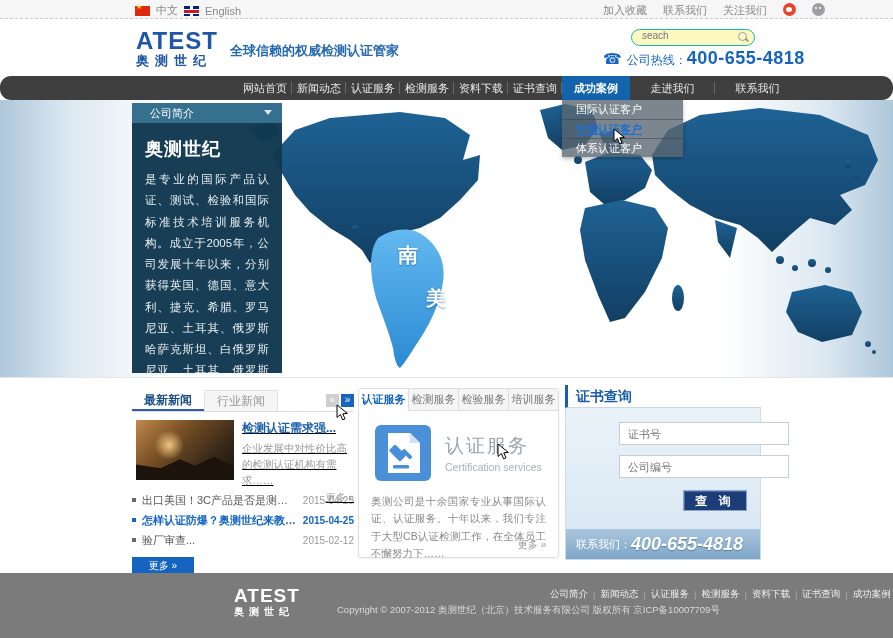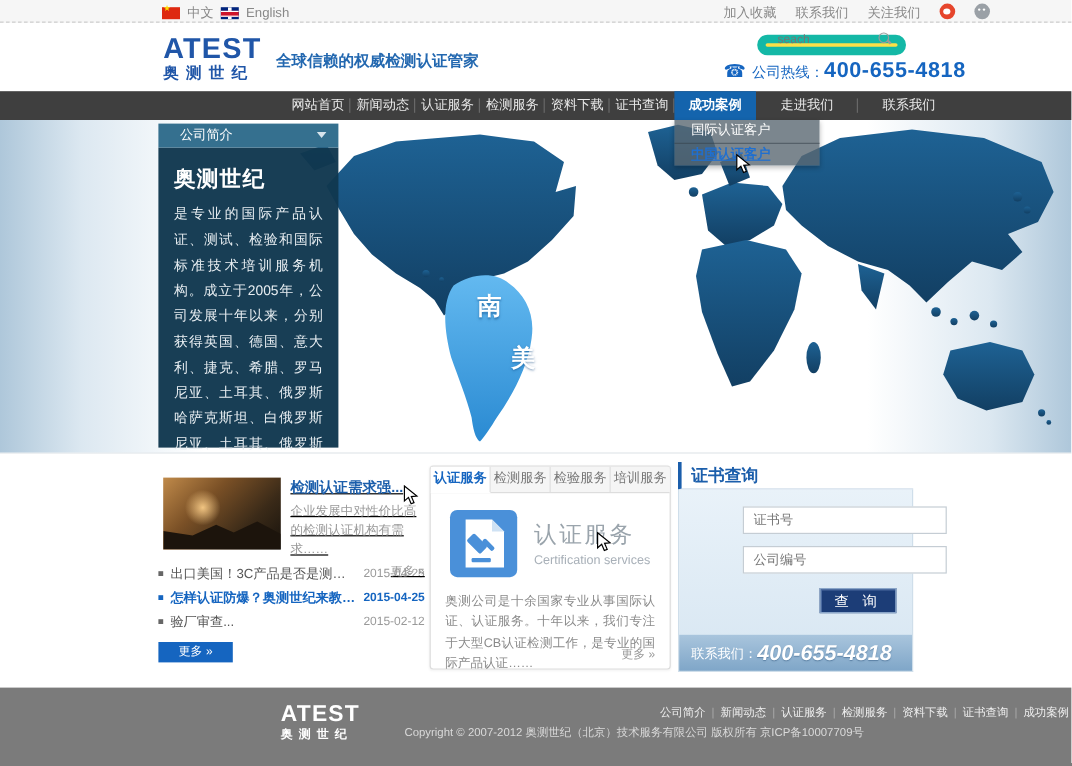--- a/index.html
+++ b/index.html
@@ -23,32 +23,32 @@
   .sns-weibo::after { content:""; position:absolute; left:3px; top:4px; width:6px; height:5px; border-radius:50%; background:#fff; }
   .sns-wechat { background:#9aa0a6; }
   .sns-wechat::after { content:""; position:absolute; left:3px; top:4px; width:2px; height:2px; background:#fff; border-radius:50%; box-shadow:4px 0 0 #fff; }
 
   
   .header { position:absolute; left:0; top:20px; width:893px; height:56px; background:#fff; }
   .logo { position:absolute; left:136px; top:10px; cursor:pointer; }
   .logo .en { font-size:24px; font-weight:800; color:#2056a8; letter-spacing:1px; line-height:22px; }
   .logo .cn { font-size:13px; font-weight:bold; color:#2056a8; letter-spacing:6px; }
   .tagline { position:absolute; left:230px; top:22px; font-size:13px; font-weight:bold; color:#2368b0; }
-  .search { position:absolute; left:631px; top:9px; width:124px; height:17px; background:#fde047; border:7px solid #14b8a6; border-radius:9px; display:flex; align-items:flex-end; }
+  .search { position:absolute; left:631px; top:9px; width:124px; height:17px; background:#fef9c3; border:1px solid #14b8a6; border-radius:9px; display:flex; align-items:flex-start; }
   .search input { flex:1; border:none; background:transparent; outline:none; font-size:10px; color:#777; padding:0 4px 0 10px; width:90px; }
   .search .sicon { width:14px; height:14px; position:relative; margin-right:4px; cursor:pointer; }
   .search .sicon::before { content:""; position:absolute; left:2px; top:2px; width:7px; height:7px; border:1.5px solid #9a9a9a; border-radius:50%; }
   .search .sicon::after { content:""; position:absolute; left:9px; top:9px; width:4px; height:1.5px; background:#9a9a9a; transform:rotate(45deg); }
   .hotline { position:absolute; left:603px; top:28px; display:flex; align-items:baseline; }
   .hotline .ph { font-size:15px; color:#1565c0; margin-right:5px; }
   .hotline .lbl { font-size:12px; color:#1565c0; }
   .hotline .num { font-size:18px; font-weight:bold; color:#1565c0; letter-spacing:0.5px; }
 
   
-  .nav { position:absolute; left:0; top:76px; width:893px; height:24px; background:#3f3f3f; }
+  .nav { position:absolute; left:0; top:76px; width:893px; height:24px; background:#3f3f3f;border-radius:11px; }
   .nav-items { position:absolute; left:238px; top:0; height:24px; display:flex; }
   .nav-item { position:relative; height:24px; line-height:24px; text-align:center; color:#eaeaea; font-size:11px; cursor:pointer; white-space:nowrap; }
   .nav-item:not(:last-child)::after { content:""; position:absolute; right:0; top:6px; width:1px; height:12px; background:#686868; }
   .nav-item.w54 { width:54px; } .nav-item.w68 { width:68px; } .nav-item.w85 { width:85px; }
   .nav-item.active { background:#1464ad; color:#fff; font-weight:bold; }
   .nav-item.active::after { display:none; }
 
   
   .dropdown { position:absolute; left:562px; top:100px; width:121px; background:rgba(90,104,114,0.8); z-index:40; box-shadow:0 2px 4px rgba(0,0,0,0.25); }
   .dropdown .dd-item { height:19px; line-height:19px; padding-left:14px; font-size:11px; color:#fff; cursor:pointer; }
@@ -113,21 +113,21 @@
   .svc-title .en { font-size:10.5px; color:#a8b0b8; margin-top:2px; }
   .svc-desc { padding:2px 12px 0; font-size:10.5px; color:#8a8a8a; line-height:1.65; text-align:justify; }
   .svc-more { position:absolute; right:12px; bottom:5px; font-size:10px; color:#999; cursor:pointer; }
 
   
   .query { position:absolute; left:565px; top:0; width:196px; height:175px; }
   .query-title { height:23px; line-height:22px; font-size:14px; font-weight:bold; color:#1b5eab; border-left:3px solid #1b5eab; padding-left:8px; background:#fff; border-bottom:1px solid #c9d8e6; }
   .query-panel { position:relative; height:152px; background:linear-gradient(180deg,#e9f2f9 0%,#d7e6f2 100%); border:1px solid #cfdeea; border-top:none; }
   .query-panel input { position:absolute; left:13px; width:170px; height:23px; border:1px solid #c5cdd4; background:#fff; font-size:11px; color:#666; padding:0 8px; outline:none;margin-left:40px; }
   .q1 { top:14px; } .q2 { top:47px; }
-  .query-btn { position:absolute; right:13px; top:82px; width:64px; height:21px; background:#1c3d77; color:#fff; font-size:12px; font-weight:normal; text-align:center; line-height:21px; letter-spacing:4px; border:1px solid #8aa5c8; box-shadow:inset 1px 1px 0 #4a6aa0; cursor:pointer; }
+  .query-btn { position:absolute; right:13px; top:82px; width:64px; height:21px; background:#1c3d77; color:#fff; font-size:12px; font-weight:bold; text-align:center; line-height:21px; letter-spacing:4px; border:1px solid #8aa5c8; box-shadow:inset 1px 1px 0 #4a6aa0; cursor:pointer; }
   .query-contact { position:absolute; left:0; bottom:0; width:100%; height:30px; background:linear-gradient(180deg,#a9c5dd 0%,#7fa6c8 100%); display:flex; align-items:center; padding-left:10px; }
   .query-contact .lbl { font-size:11px; color:#fff; }
   .query-contact .num { font-size:18px; font-weight:bold; font-style:italic; color:#fff; text-shadow:0 1px 1px rgba(40,80,120,0.5); }
 
   
   .footer { position:absolute; left:0; top:573px; width:893px; height:65px; background:#7b7b7b; }
   .f-logo { position:absolute; left:234px; top:14px; cursor:pointer; }
   .f-logo .en { font-size:19px; font-weight:800; color:#fff; letter-spacing:1px; line-height:18px; }
   .f-logo .cn { font-size:10px; font-weight:bold; color:#fff; letter-spacing:5px; }
   .f-links { position:absolute; left:545px; top:15px; display:flex; align-items:center; font-size:9.5px; color:#efefef; white-space:nowrap; }
@@ -186,20 +186,21 @@
       <div class="nav-item w54">证书查询</div>
       <div class="nav-item w68 active">成功案例</div>
       <div class="nav-item w85">走进我们</div>
       <div class="nav-item w85">联系我们</div>
     </div>
   </div>
 
   <div class="dropdown">
     <div class="dd-item">国际认证客户</div>
     <div class="dd-item active">中国认证客户</div>
+    <div class="dd-item">体系认证客户</div>
   </div>
 
   <div class="banner">
     <svg class="map-svg" width="893" height="278" viewBox="0 0 893 278">
       <defs>
         <linearGradient id="mapG" x1="0" y1="0" x2="0" y2="1">
           <stop offset="0" stop-color="#1e6294"></stop>
             <stop offset="1" stop-color="#123f63"></stop>
         </linearGradient>
         <linearGradient id="saG" x1="0" y1="0" x2="0" y2="1">
@@ -250,20 +251,28 @@
       <div class="sidebar-body">
         <h2>奥测世纪</h2>
         <p>是专业的国际产品认证、测试、检验和国际标准技术培训服务机构。成立于2005年，公司发展十年以来，分别获得英国、德国、意大利、捷克、希腊、罗马尼亚、土耳其、俄罗斯哈萨克斯坦、白俄罗斯尼亚、土耳其、俄罗斯哈萨克斯坦、白俄罗斯、巴西等数十家著名公告。</p>
       </div>
     </div>
   </div>
 
   <div class="content">
 
     <div class="news">
+      <div class="news-tabs">
+        <div class="news-tab active">最新新闻</div>
+        <div class="news-tab idle">行业新闻</div>
+        <div class="pager">
+          <span class="prev">«</span>
+          <span class="next">»</span>
+        </div>
+      </div>
       <div class="feat">
         <div class="feat-img"></div>
         <div class="feat-txt">
           <div class="t">检测认证需求强...</div>
           <div class="d">企业发展中对性价比高的检测认证机构有需求……</div>
           <div class="m">更多 »</div>
         </div>
       </div>
       <div class="news-list">
         <div class="news-row">
@@ -300,21 +309,21 @@
             <rect x="18" y="20" width="9" height="16" rx="1.5" fill="#4a90d9" transform="rotate(-45 22.5 28)"></rect>
             <rect x="26" y="27" width="12" height="4" rx="1.5" fill="#4a90d9" transform="rotate(45 32 29)"></rect>
             <rect x="18" y="40" width="16" height="3.5" rx="1" fill="#4a90d9"></rect>
           </svg>
         </div>
         <div class="svc-title">
           <div class="cn">认证服务</div>
           <div class="en">Certification services</div>
         </div>
       </div>
-      <div class="svc-desc">奥测公司是十余国家专业从事国际认证、认证服务。十年以来，我们专注于大型CB认证检测工作，是专业的国际产品认证……</div>
+      <div class="svc-desc">奥测公司是十余国家专业从事国际认证、认证服务。十年以来，我们专注于大型CB认证检测工作，在全体员工不懈努力下……</div>
       <div class="svc-more">更多 »</div>
     </div>
 
     <div class="query">
       <div class="query-title">证书查询</div>
       <div class="query-panel">
         <input class="q1" type="text" placeholder="证书号" style="">
         <input class="q2" type="text" placeholder="公司编号" style="">
         <div class="query-btn">查 询</div>
         <div class="query-contact">

